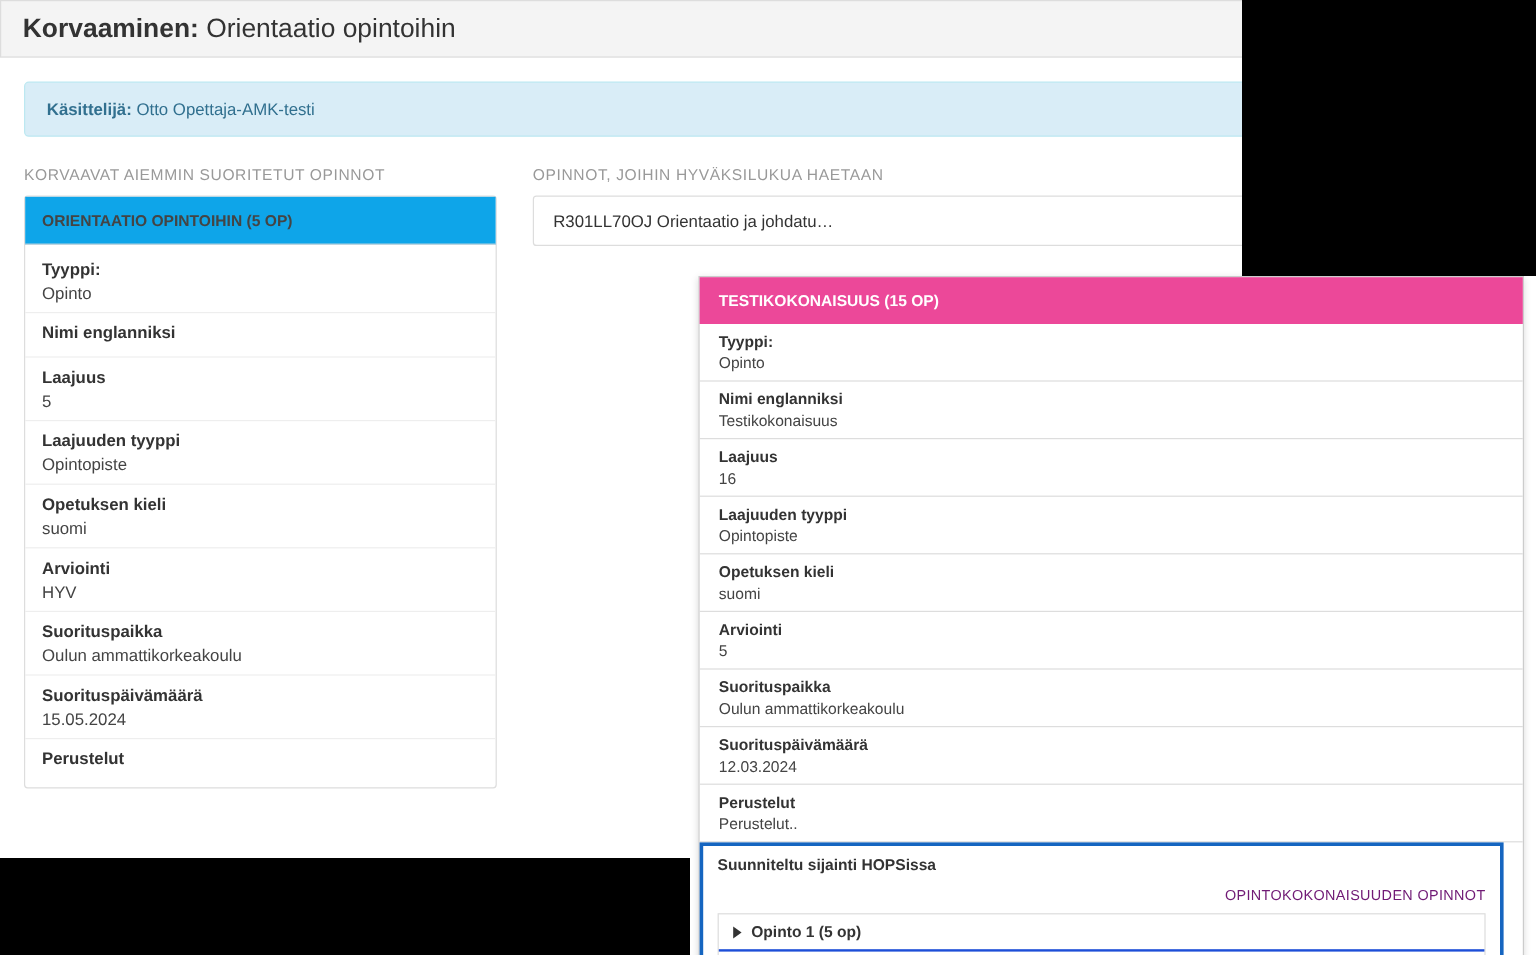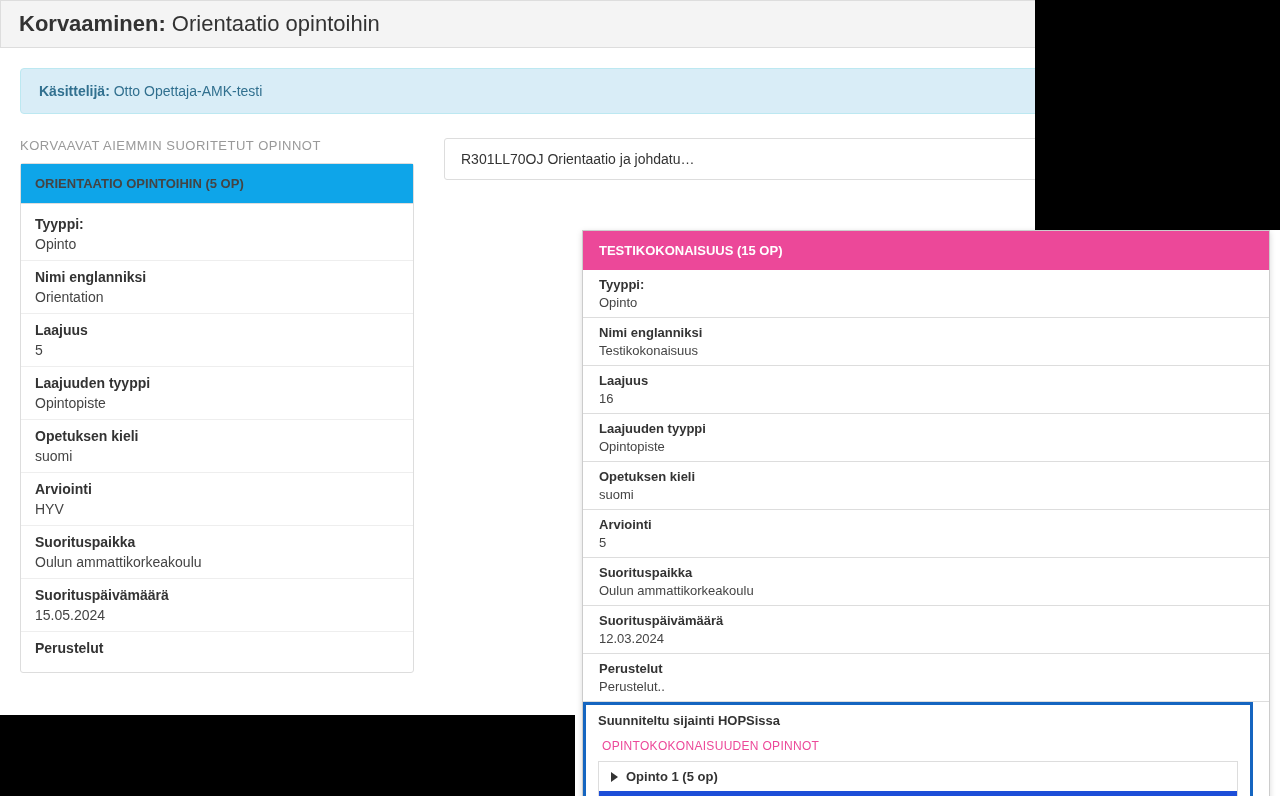--- a/index.html
+++ b/index.html
@@ -117,32 +117,33 @@
     .highlight-box {
       border: 3px solid #1565c0;
       margin: 0 16px 10px 0;
       padding: 0 0 6px 0;
     }
     .highlight-box .field-block {
       border-bottom: none;
       padding: 8px 12px 4px 12px;
     }
     .subsection-label {
-      color: #ec4899;
+      color: #701a75;
       font-size: 12px;
       letter-spacing: 0.3px;
-      padding: 4px 12px 8px 16px;
+      padding: 4px 12px 8px 1px;
+      text-align: right;
     }
     .expand-list {
       margin: 0 12px;
       border: 1px solid #ddd;
     }
     .expand-row {
       padding: 7px 12px;
-      border-bottom: 6px solid #1d4ed8;
+      border-bottom: 2px solid #1d4ed8;
       font-size: 13px;
       font-weight: bold;
       color: #333;
       display: flex;
       align-items: center;
       gap: 8px;
       cursor: pointer;
     }
     .expand-row:last-child { border-bottom: none; }
     .chevron {
@@ -182,21 +183,20 @@
       <div class="section-title">KORVAAVAT AIEMMIN SUORITETUT OPINNOT</div>
       <div class="panel">
         <div class="panel-header">ORIENTAATIO OPINTOIHIN (5 OP)</div>
         <div class="panel-body">
           <div class="field-block">
             <div class="field-label">Tyyppi:</div>
             <div class="field-value">Opinto</div>
           </div>
           <div class="field-block">
             <div class="field-label">Nimi englanniksi</div>
-            <div class="field-value">Orientation</div>
           </div>
           <div class="field-block">
             <div class="field-label">Laajuus</div>
             <div class="field-value">5</div>
           </div>
           <div class="field-block">
             <div class="field-label">Laajuuden tyyppi</div>
             <div class="field-value">Opintopiste</div>
           </div>
           <div class="field-block">
@@ -217,20 +217,21 @@
           </div>
           <div class="field-block">
             <div class="field-label">Perustelut</div>
             <div class="field-value"></div>
           </div>
         </div>
       </div>
     </div>
 
     <div class="col-right">
+      <div class="section-title">OPINNOT, JOIHIN HYVÄKSILUKUA HAETAAN</div>
       <div class="course-row">
         <span>R301LL70OJ Orientaatio ja johdatu…</span>
         <span>5 op</span>
       </div>
     </div>
   </div>
 </div>
 
 <div class="overlay-card">
   <div class="overlay-header">TESTIKOKONAISUUS (15 OP)</div>

